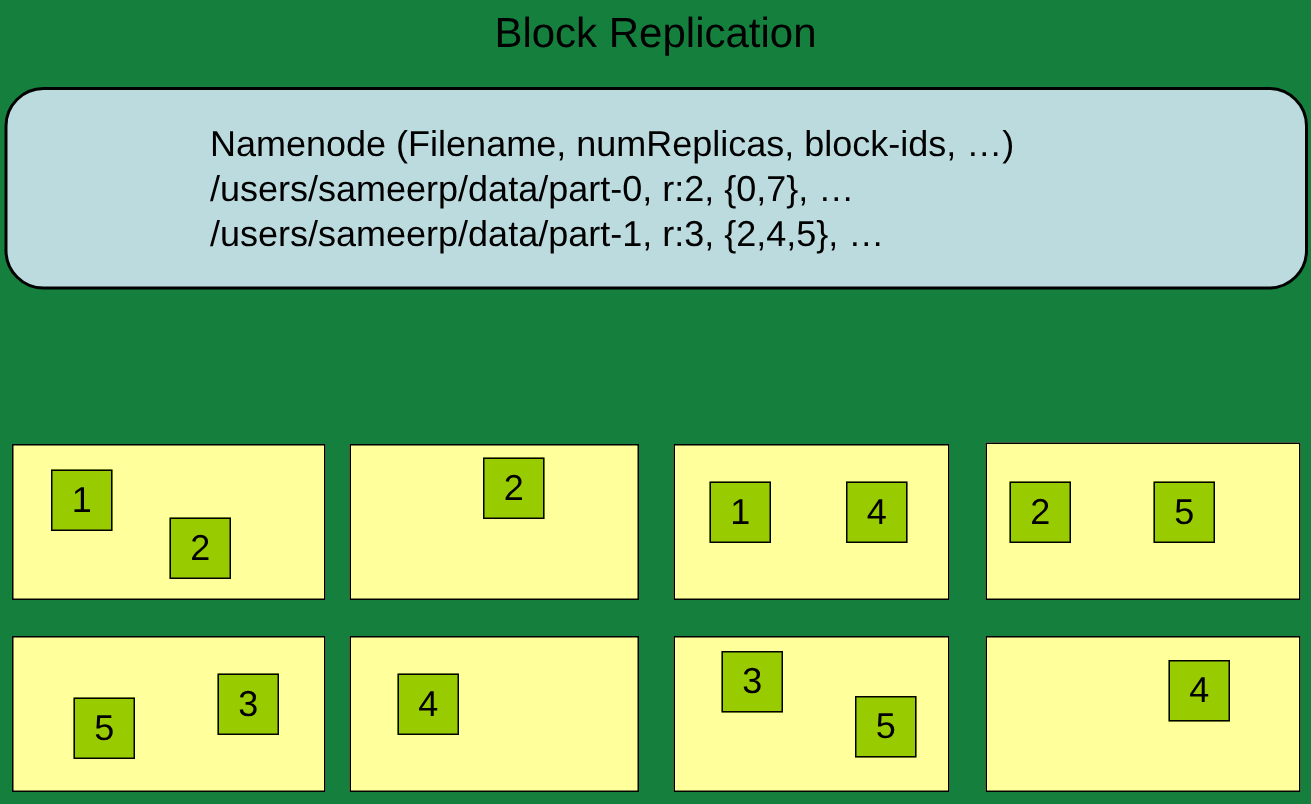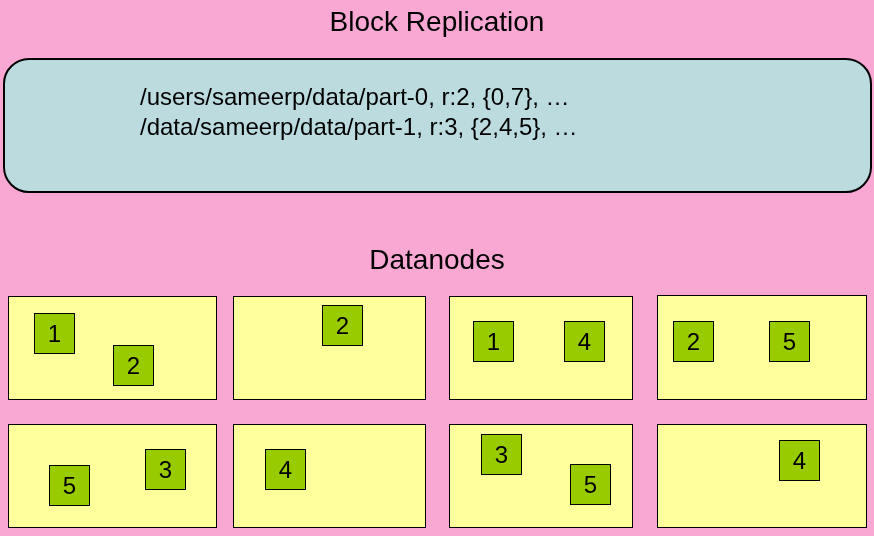--- a/index.html
+++ b/index.html
@@ -4,21 +4,21 @@
 <style>
   html, body {
     margin: 0;
     padding: 0;
     background: #ffffff;
   }
   #canvas {
     position: relative;
     width: 874px;
     height: 536px;
-    background: #f9a8d4;
+    background: #15803d;
     font-family: "Liberation Sans", sans-serif;
     color: #000000;
     overflow: hidden;
   }
   .heading {
     position: absolute;
     left: 0;
     width: 874px;
     text-align: center;
     font-size: 28px;
@@ -66,26 +66,26 @@
 </style>
 </head>
 <body>
 
 <div id="canvas">
 
   <div id="diagram-title" class="heading">Block Replication</div>
 
   <div id="namenode-box">
     <div id="namenode-text">
+      <div>Namenode (Filename, numReplicas, block-ids, …)</div>
       <div>/users/sameerp/data/part-0, r:2, {0,7}, …</div>
-      <div>/data/sameerp/data/part-1, r:3, {2,4,5}, …</div>
+      <div>/users/sameerp/data/part-1, r:3, {2,4,5}, …</div>
     </div>
   </div>
 
-  <div id="datanodes-label" class="heading">Datanodes</div>
 
   <div id="datanodes">
       <div class="datanode" style="left: 8px; top: 296px; width: 209px; height: 104px;">
         <div class="block" style="left: 25px; top: 16px; width: 41px; height: 41px;">1</div>
         <div class="block" style="left: 104px; top: 48px; width: 41px; height: 41px;">2</div>
       </div>
       <div class="datanode" style="left: 233px; top: 296px; width: 193px; height: 104px;">
         <div class="block" style="left: 88px; top: 8px; width: 41px; height: 41px;">2</div>
       </div>
       <div class="datanode" style="left: 449px; top: 296px; width: 184px; height: 104px;">

